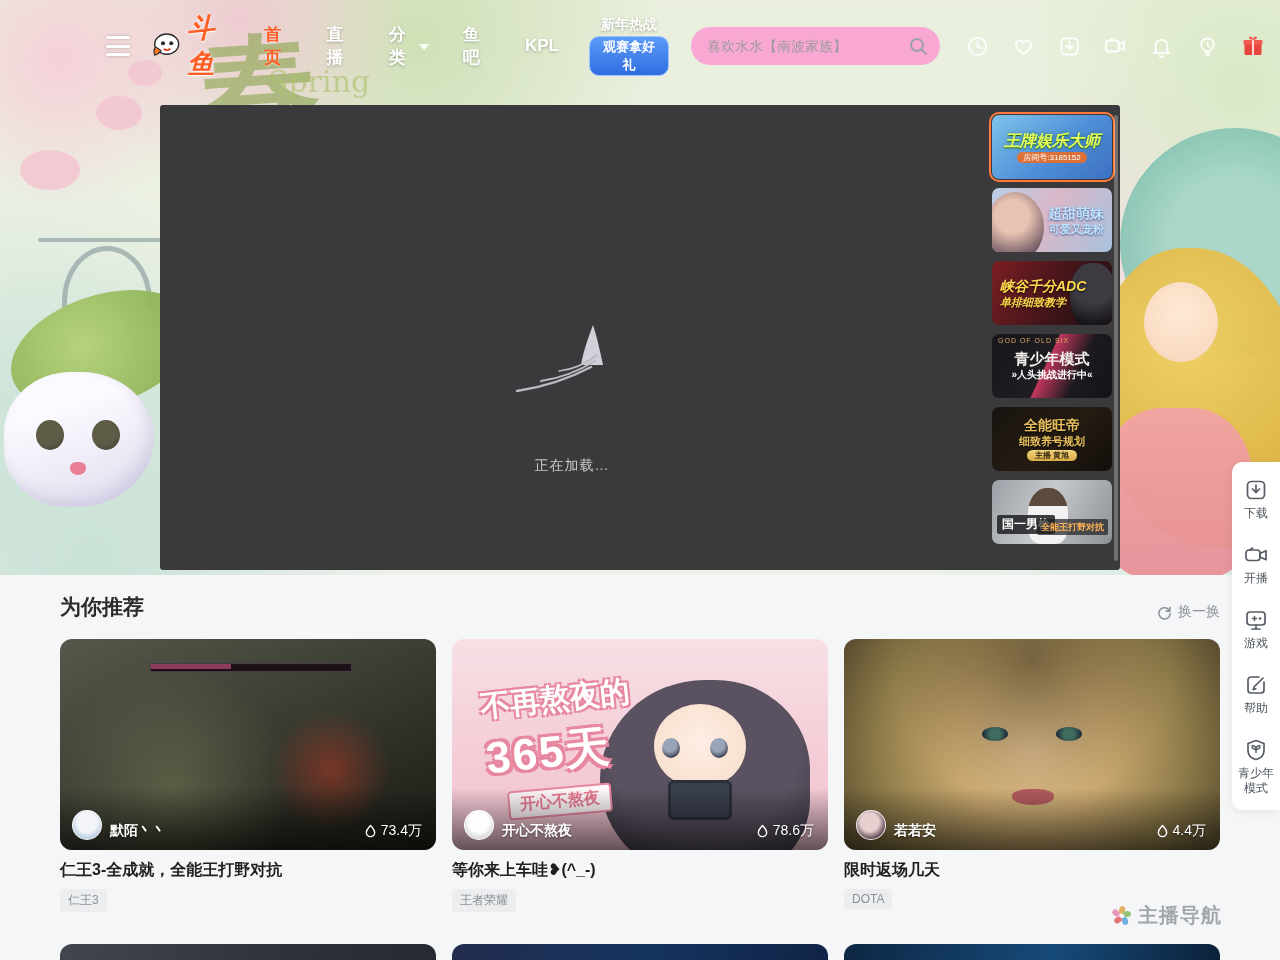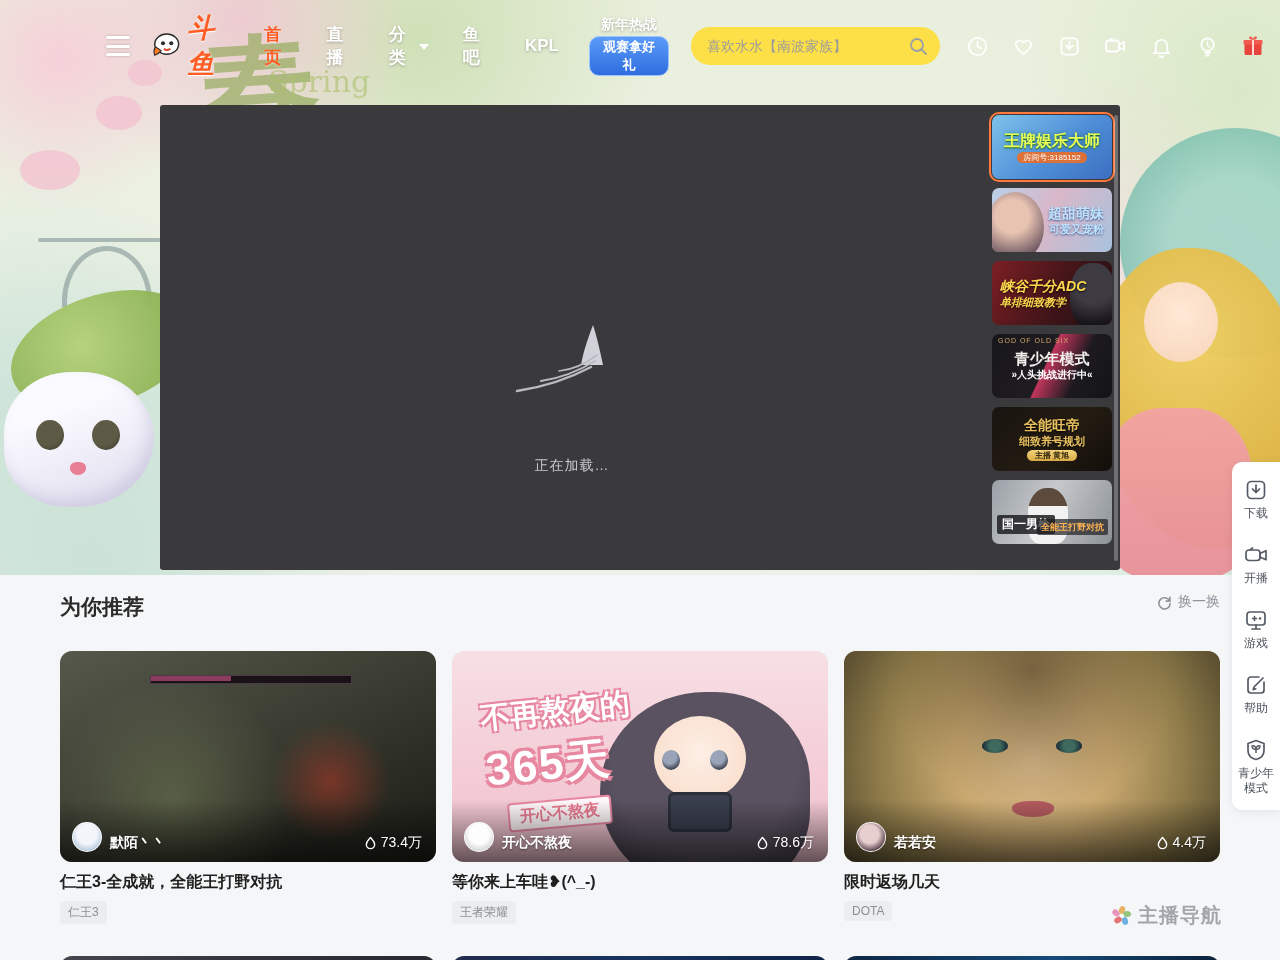--- a/index.html
+++ b/index.html
@@ -53,42 +53,42 @@
   .logo-text { font-size:27px; font-weight:900; font-style:italic; color:#ff5d23; letter-spacing:2px;
     text-shadow:0 1px 0 #fff, 0 0 4px rgba(255,255,255,.6); margin-left:4px; }
   .nav { display:flex; align-items:center; margin-left:24px; gap:34px; }
   .nav-item { font-size:17px; color:#fff; font-weight:700; cursor:pointer; text-shadow:0 1px 3px rgba(0,0,0,.28); display:flex; align-items:center; gap:4px; }
   .nav-item.active { color:#ff5d23; text-shadow:0 1px 2px rgba(255,255,255,.5); }
   .caret { width:0; height:0; border-left:5px solid transparent; border-right:5px solid transparent; border-top:6px solid #fff; margin-top:2px; }
   .event { margin-left:30px; text-align:center; cursor:pointer; }
   .event-title { font-size:14px; color:#fff; font-weight:700; text-shadow:0 1px 3px rgba(0,0,0,.3); }
   .event-badge { margin-top:2px; font-size:13px; color:#fff; font-weight:700; background:linear-gradient(180deg,#5b9bf8,#2f6de0);
     border:1px solid #9cc3ff; border-radius:10px; padding:1px 10px; }
-  .search-wrap { margin-left:22px; width:268px; height:38px; background:#fde047; border-radius:19px; display:flex; align-items:center; padding:0 12px 0 16px; }
+  .search-wrap { margin-left:22px; width:268px; height:38px; background:#f9a8d4; border-radius:19px; display:flex; align-items:center; padding:0 12px 0 16px; }
   .search-input { flex:1; border:none; outline:none; font-size:14px; color:#333; background:transparent; }
   .search-input::placeholder { color:#9b9b9b; }
   .header-icons { display:flex; align-items:center; gap:20px; margin-left:24px; }
   .icon-btn { width:26px; height:26px; display:flex; align-items:center; justify-content:center; cursor:pointer; background:none; border:none; }
   .avatar { width:34px; height:34px; border-radius:50%; background:radial-gradient(circle at 35% 30%, #31415a, #1b2737 70%); 
     border:2px solid rgba(255,255,255,.85); position:relative; overflow:hidden; cursor:pointer; }
   .avatar::before { content:""; position:absolute; left:7px; top:12px; width:20px; height:16px; background:#f2f4f8;
     border-radius:40% 40% 50% 50%; clip-path:polygon(0 30%,20% 0,40% 25%,60% 25%,80% 0,100% 30%,100% 100%,0 100%); }
 
   
   .stage { position:absolute; left:160px; top:105px; width:960px; height:465px; display:flex; background:#3a3a3c; border-radius:3px; z-index:10; }
   .player { position:relative; width:824px; height:584px; display:flex; flex-direction:column; align-items:center; justify-content:center; }
   .loading-text { margin-top:46px; font-size:14px; color:#c9c9cc; letter-spacing:1px; }
   .promo-col { width:136px; height:465px; padding:10px 6px 0 6px; position:relative; }
   .promo-card { position:relative; width:120px; height:64px; border-radius:7px; margin:0 auto 9px auto; overflow:hidden; cursor:pointer;
     display:flex; flex-direction:column; align-items:center; justify-content:center; }
   .promo-card.selected { outline:2px solid #ff7a3c; outline-offset:1px; }
   .p-line1 { font-size:14px; font-weight:900; line-height:17px; white-space:nowrap; }
   .p-line2 { font-size:11px; font-weight:700; line-height:14px; white-space:nowrap; }
   .promo-1 { background:linear-gradient(140deg,#7ec3ea 0%,#4f8fd8 55%,#3c6fc0 100%); }
-  .promo-1 .p-line1 { color:#eaff5a; text-shadow:0 1px 0 #1d6e2e,0 0 4px rgba(0,90,40,.6); font-size:16px; }
+  .promo-1 .p-line1 { color:#eaff5a; text-shadow:0 1px 0 #1d6e2e,0 0 4px rgba(0,90,40,.6); font-size:16px;font-style:italic; }
   .promo-strip { margin-top:3px; font-size:8px; color:#fff; background:rgba(235,110,40,.9); border-radius:6px; padding:0 6px; line-height:11px; }
   .promo-2 { background:linear-gradient(120deg,#b8cfe8 0%,#d9b7c8 45%,#a9c2dd 100%); align-items:flex-end; padding-right:8px; }
   .promo-2::before { content:""; position:absolute; left:-6px; top:4px; width:58px; height:70px; border-radius:50%;
     background:radial-gradient(circle at 45% 35%, #e8c3b2 30%, #6b5560 75%); }
   .promo-2 .p-line1, .promo-2 .p-line2 { color:#bfe4ff; text-shadow:0 1px 2px rgba(40,60,120,.8); position:relative; }
   .promo-3 { background:linear-gradient(120deg,#7c1f24 0%,#3d1418 60%,#201013 100%); align-items:flex-start; padding-left:8px; }
   .promo-3::before { content:""; position:absolute; right:-4px; top:2px; width:46px; height:66px; border-radius:45%;
     background:radial-gradient(circle at 50% 30%, #3d3a42 40%, #17151a 80%); }
   .promo-3 .p-line1, .promo-3 .p-line2 { color:#ffd94d; text-shadow:0 1px 2px rgba(0,0,0,.8); font-style:italic; position:relative; }
   .promo-4 { background:linear-gradient(115deg,#17161a 0%,#201d22 45%,#c2365c 46%,#1c1a1f 70%,#141317 100%); }
@@ -100,21 +100,21 @@
   .p-badge { margin-top:2px; font-size:8px; color:#3a2c10; background:linear-gradient(180deg,#f4d47c,#d9ab45); border-radius:7px; padding:0 8px; line-height:11px; font-weight:700; }
   .promo-6 { background:linear-gradient(115deg,#9aa0a6 0%,#c6c9cc 45%,#8d9297 100%); }
   .promo-6::before { content:""; position:absolute; left:36px; top:8px; width:40px; height:56px; border-radius:45% 45% 30% 30%;
     background:linear-gradient(180deg,#5c4a3c 0%,#5c4a3c 32%,#f2f2f2 33%); }
   .promo-6 .p-line1 { position:absolute; left:5px; bottom:10px; color:#fff; font-size:12px; background:rgba(30,30,34,.85); padding:1px 5px; border-radius:2px; }
   .promo-6 .p-line2 { position:absolute; right:4px; bottom:9px; color:#ffb454; font-size:9px; background:rgba(30,30,34,.7); padding:1px 4px; border-radius:2px; }
   .promo-scrollbar { position:absolute; right:2px; top:10px; width:4px; height:446px; border-radius:2px; background:rgba(255,255,255,.28); }
 
   
   .main { position:absolute; left:0; top:575px; width:1280px; padding:18px 60px 0 60px; }
-  .sec-head { display:flex; align-items:flex-start; justify-content:space-between; margin-bottom:30px; }
+  .sec-head { display:flex; align-items:flex-end; justify-content:space-between; margin-bottom:18px; }
   .sec-title { font-size:21px; font-weight:800; color:#2b2b2b; }
   .refresh { display:flex; align-items:center; gap:6px; color:#8f9399; font-size:14px; cursor:pointer; }
   .cards { display:flex; gap:16px; }
   .card { width:376px; cursor:pointer; }
   .thumb { position:relative; width:376px; height:211px; border-radius:12px; overflow:hidden; }
   .art-nioh { width:100%; height:100%;
     background:
       radial-gradient(circle at 72% 62%, rgba(190,60,40,.5), rgba(190,60,40,0) 60px),
       radial-gradient(circle at 30% 70%, rgba(120,130,90,.5), rgba(120,130,90,0) 120px),
       linear-gradient(155deg,#55584a 0%,#3c3e33 45%,#26271f 80%,#1c1d17 100%); }

